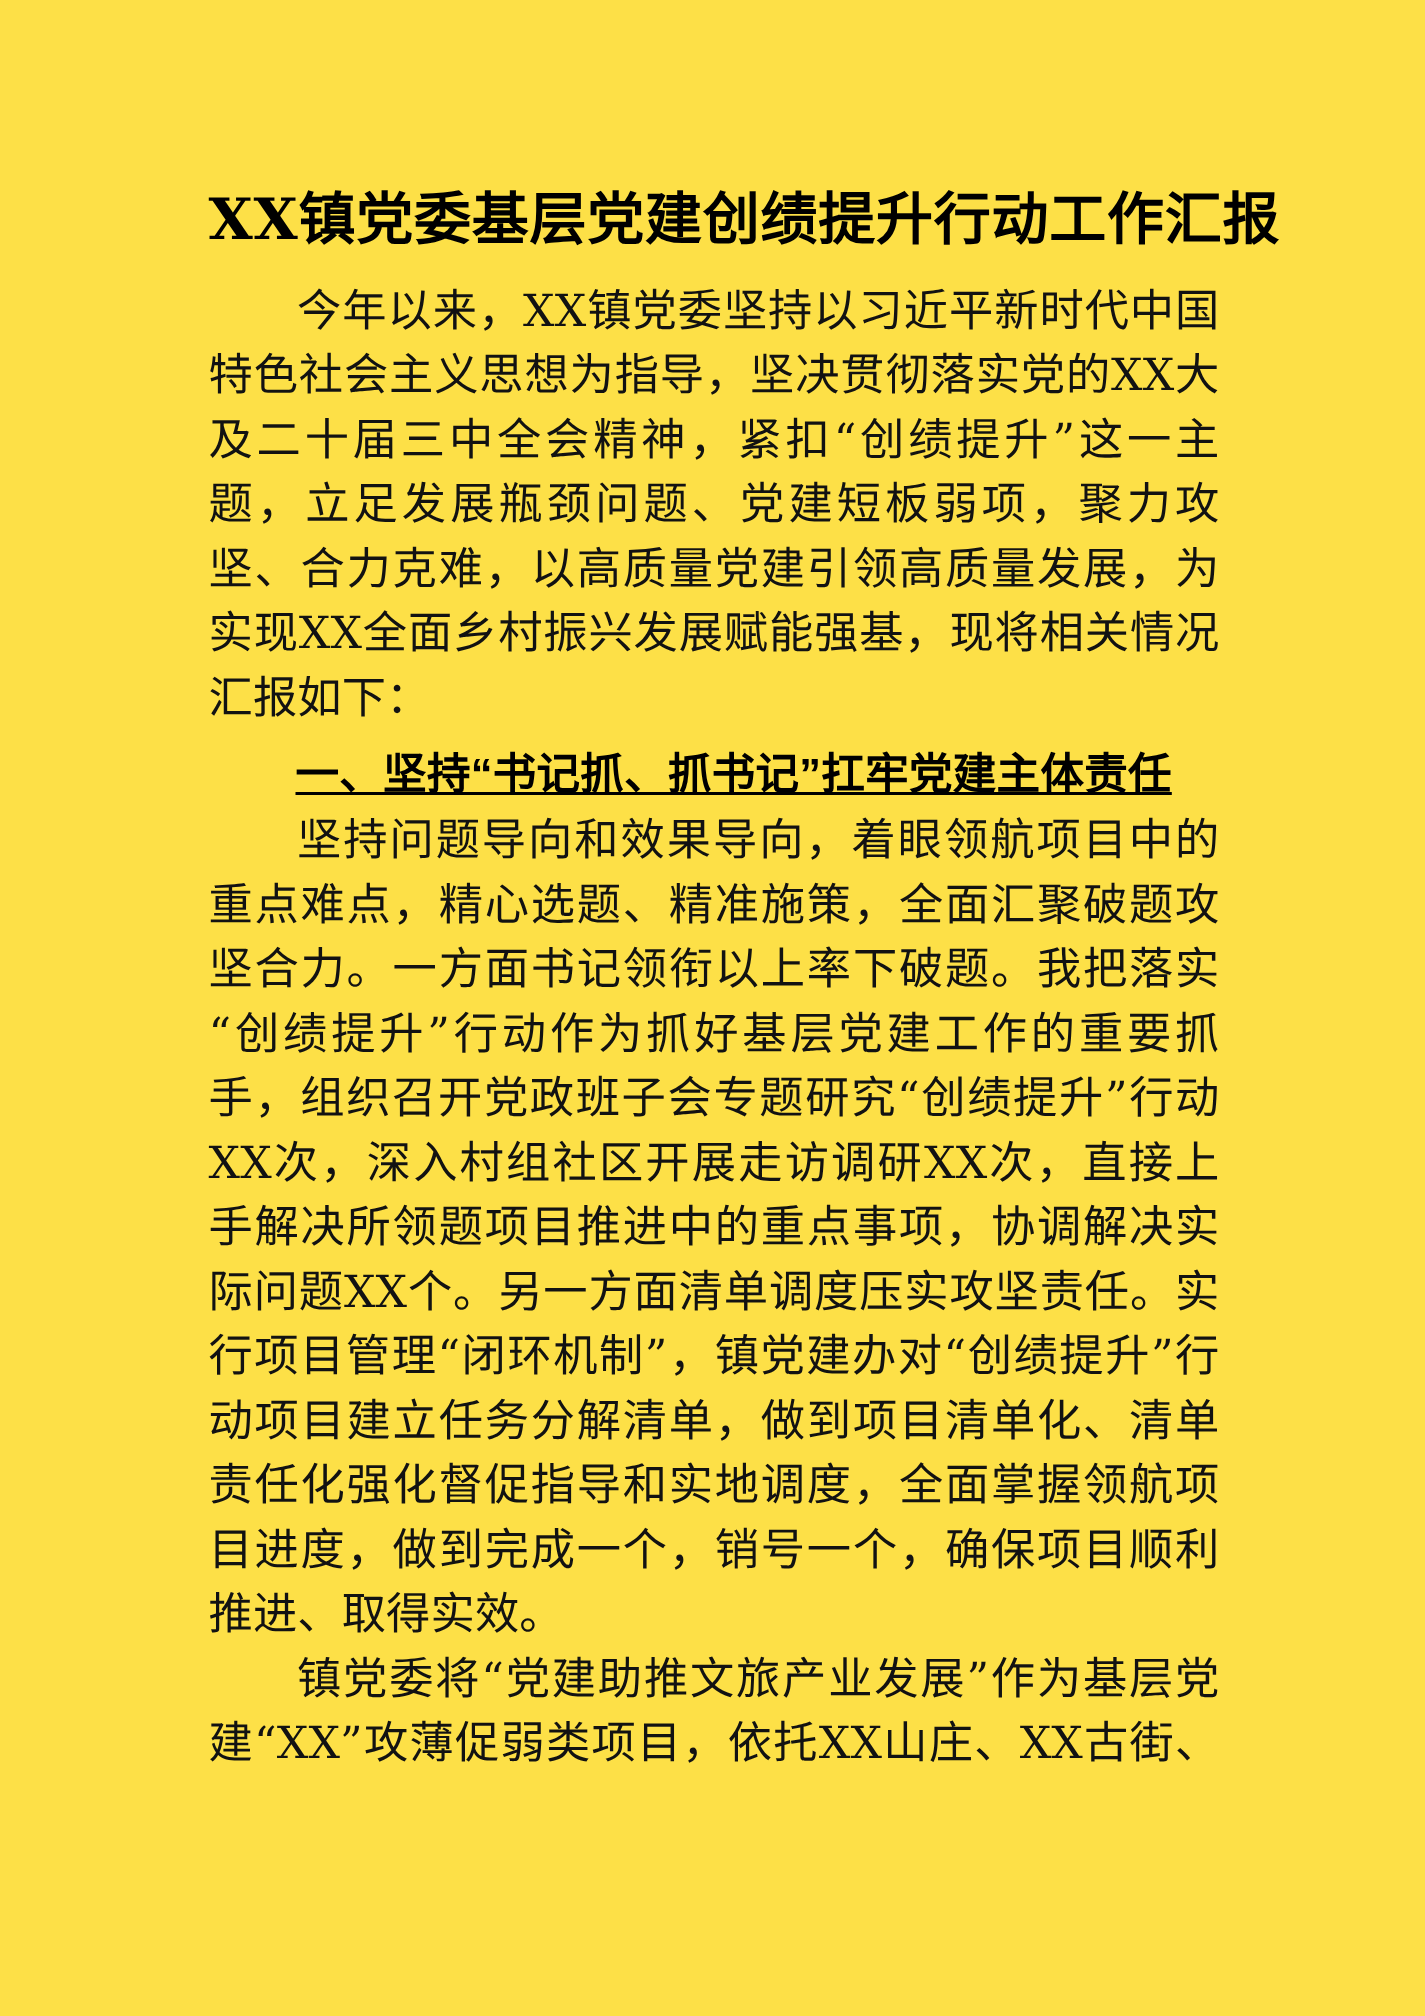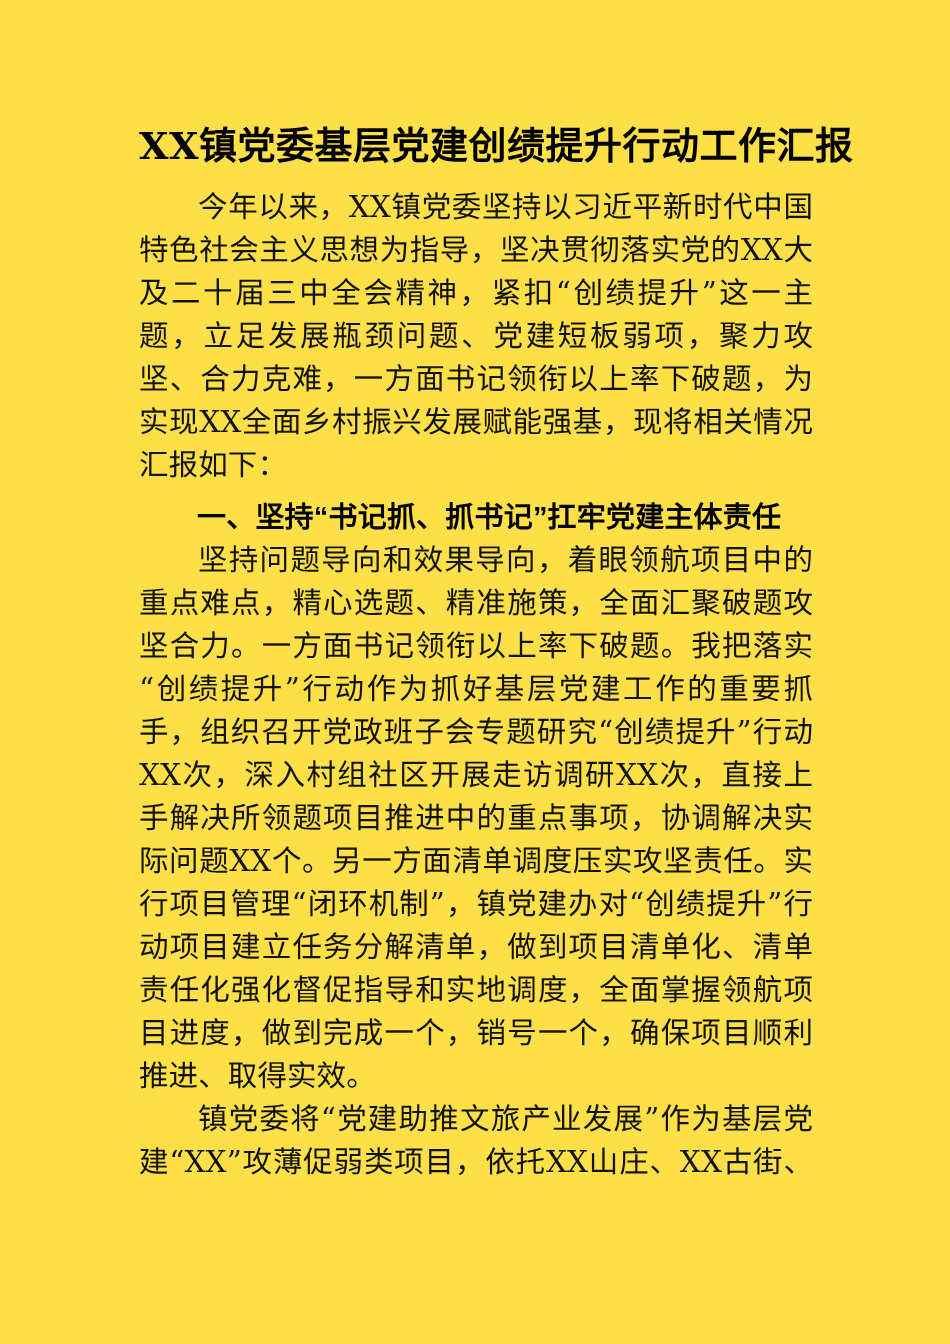--- a/index.html
+++ b/index.html
@@ -42,20 +42,21 @@
     margin: 0;
     padding-top: 9px;
     font-family: "Liberation Sans", "DejaVu Sans", sans-serif;
     font-size: 29px;
     line-height: 43px;
     font-weight: 700;
     color: #000000;
     text-indent: 58px;
     letter-spacing: 0.2px;
     white-space: nowrap;
+    text-decoration: underline;
   }
 
   
   .doc-para {
     margin: 0;
     font-family: "DejaVu Serif", "Liberation Serif", serif;
     font-size: 29.5px;
     line-height: 43px;
     color: #121212;
     text-indent: 59px;
@@ -77,21 +78,21 @@
   }
 </style>
 </head>
 <body>
 
 <div class="page">
   <div class="doc-body">
 
     <h1 class="doc-title">XX镇党委基层党建创绩提升行动工作汇报</h1>
 
-    <p class="doc-para first">今年以来，XX镇党委坚持以习近平新时代中国特色社会主义思想为指导，坚决贯彻落实党的XX大及二十届三中全会精神，紧扣“创绩提升”这一主题，立足发展瓶颈问题、党建短板弱项，聚力攻坚、合力克难，一方面书记领衔以上率下破题，为实现XX全面乡村振兴发展赋能强基，现将相关情况汇报如下：</p>
+    <p class="doc-para first">今年以来，XX镇党委坚持以习近平新时代中国特色社会主义思想为指导，坚决贯彻落实党的XX大及二十届三中全会精神，紧扣“创绩提升”这一主题，立足发展瓶颈问题、党建短板弱项，聚力攻坚、合力克难，以高质量党建引领高质量发展，为实现XX全面乡村振兴发展赋能强基，现将相关情况汇报如下：</p>
 
     <h2 class="doc-heading">一、坚持“书记抓、抓书记”扛牢党建主体责任</h2>
 
     <p class="doc-para after-heading">坚持问题导向和效果导向，着眼领航项目中的重点难点，精心选题、精准施策，全面汇聚破题攻坚合力。一方面书记领衔以上率下破题。我把落实“创绩提升”行动作为抓好基层党建工作的重要抓手，组织召开党政班子会专题研究“创绩提升”行动XX次，深入村组社区开展走访调研XX次，直接上手解决所领题项目推进中的重点事项，协调解决实际问题XX个。另一方面清单调度压实攻坚责任。实行项目管理“闭环机制”，镇党建办对“创绩提升”行动项目建立任务分解清单，做到项目清单化、清单责任化强化督促指导和实地调度，全面掌握领航项目进度，做到完成一个，销号一个，确保项目顺利推进、取得实效。</p>
 
 
     <p class="doc-para after-heading clipped">镇党委将“党建助推文旅产业发展”作为基层党建“XX”攻薄促弱类项目，依托XX山庄、XX古街、灵谷峰等域内资源优势，发挥示范引领、辐射带动效应，打造出一条特色旅游路线，有效激活乡村振兴的内生动力。一是</p>
 
   </div>
 </div>

